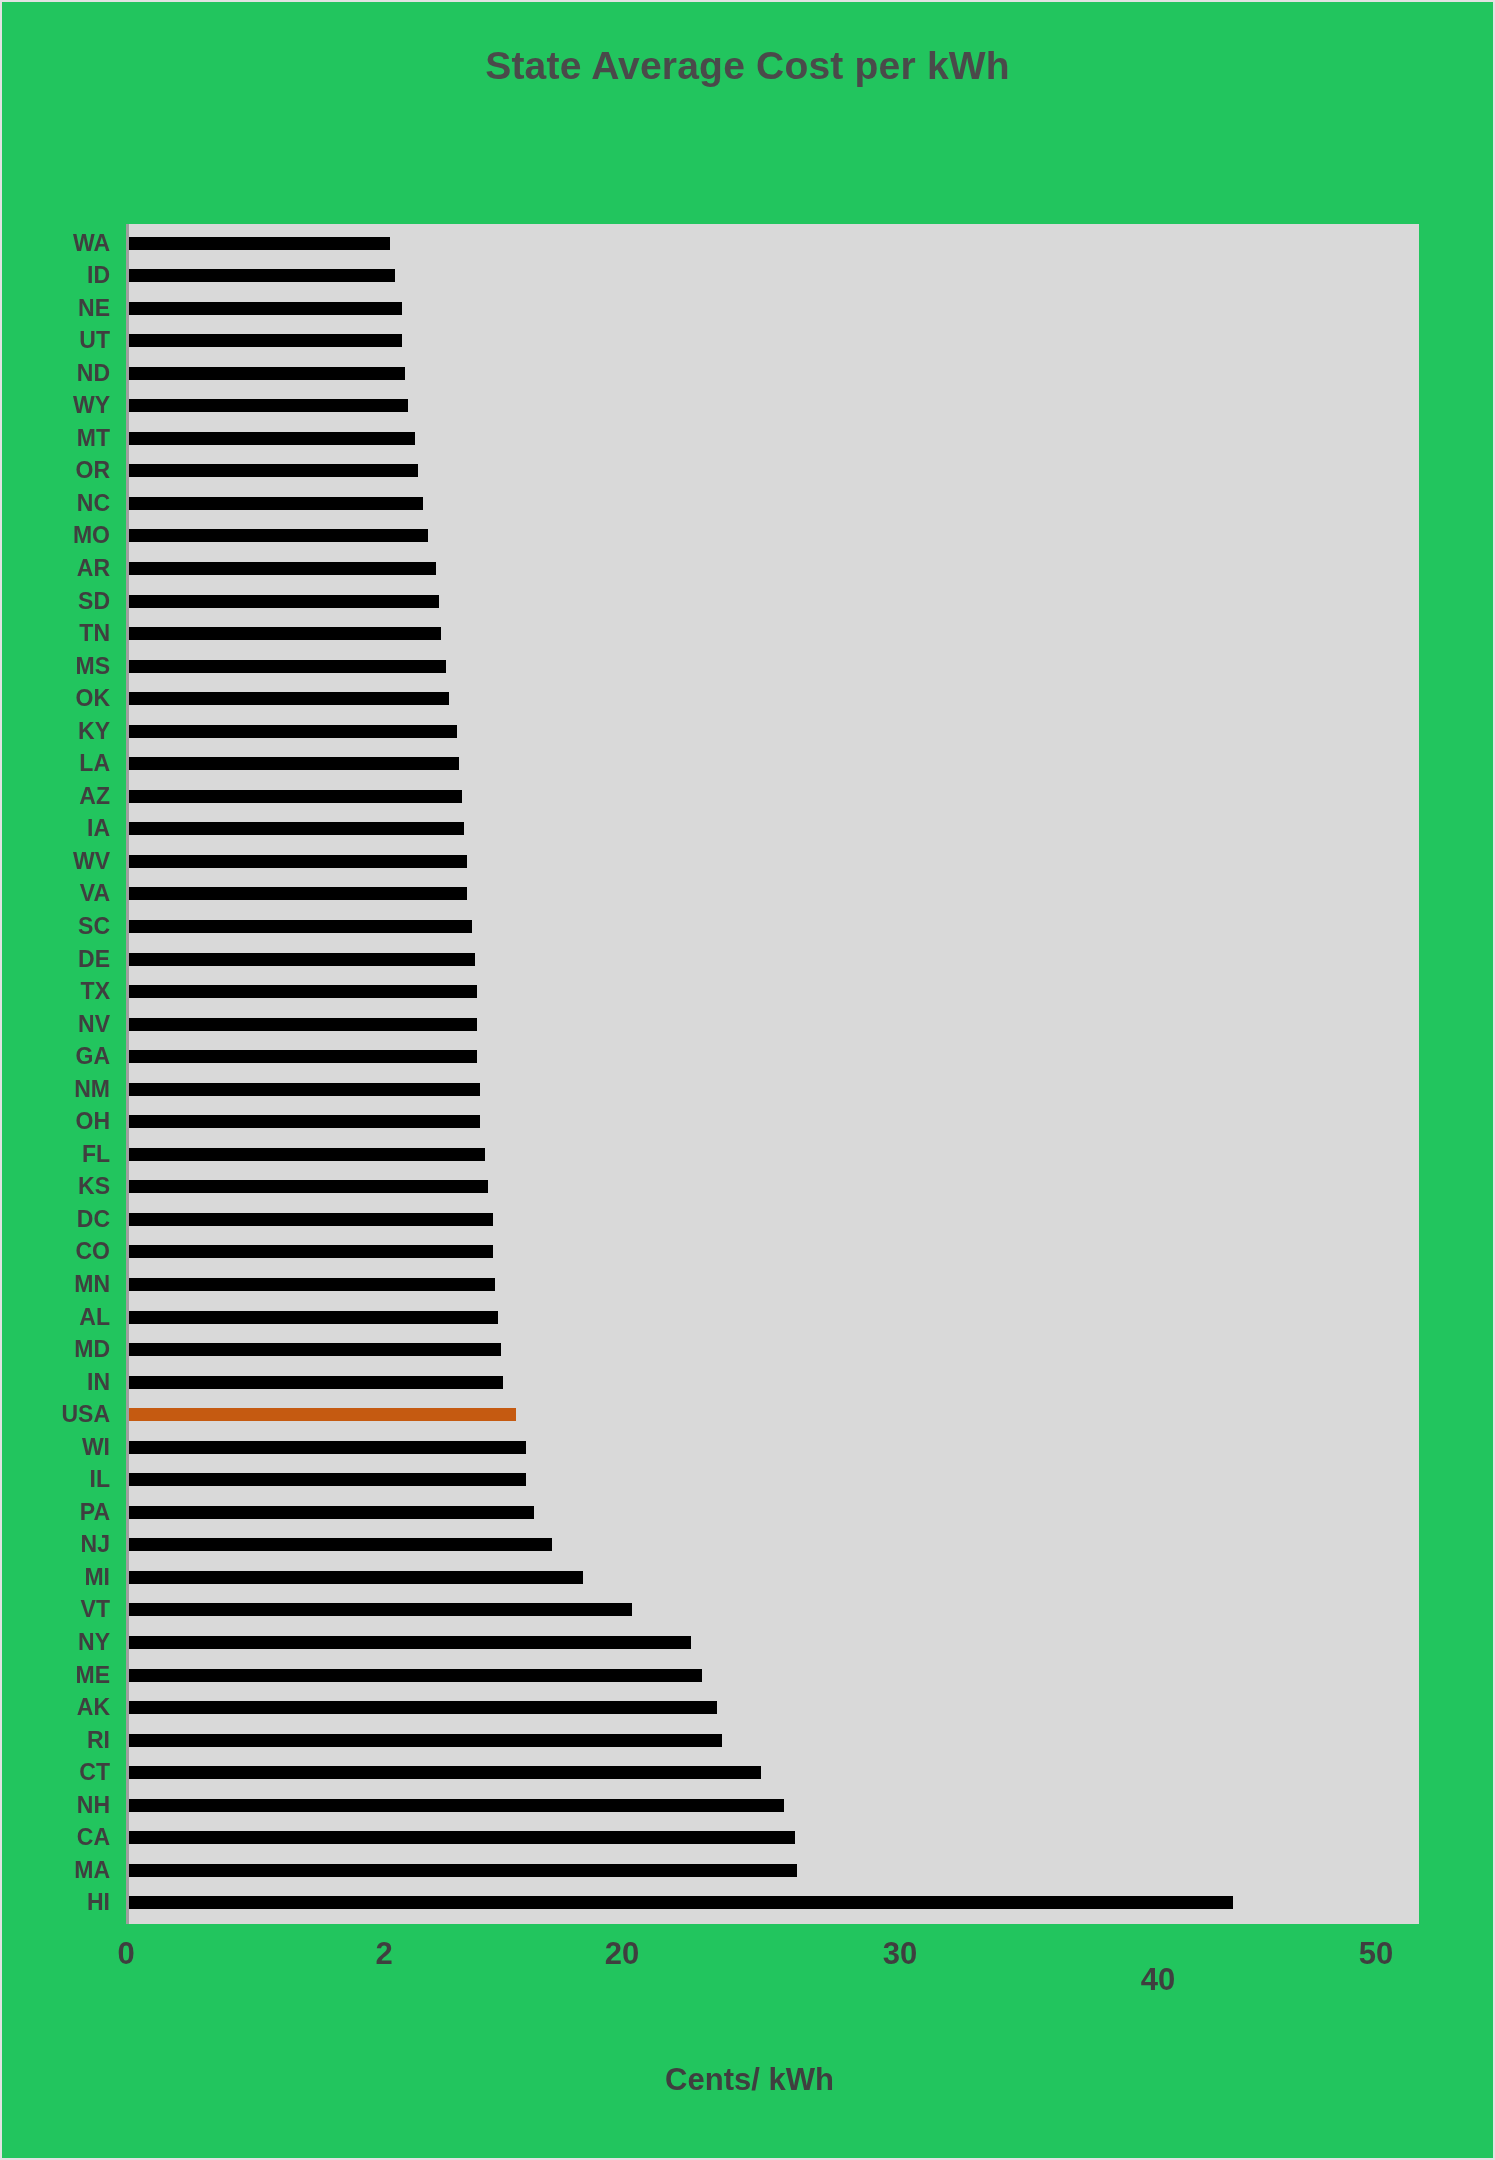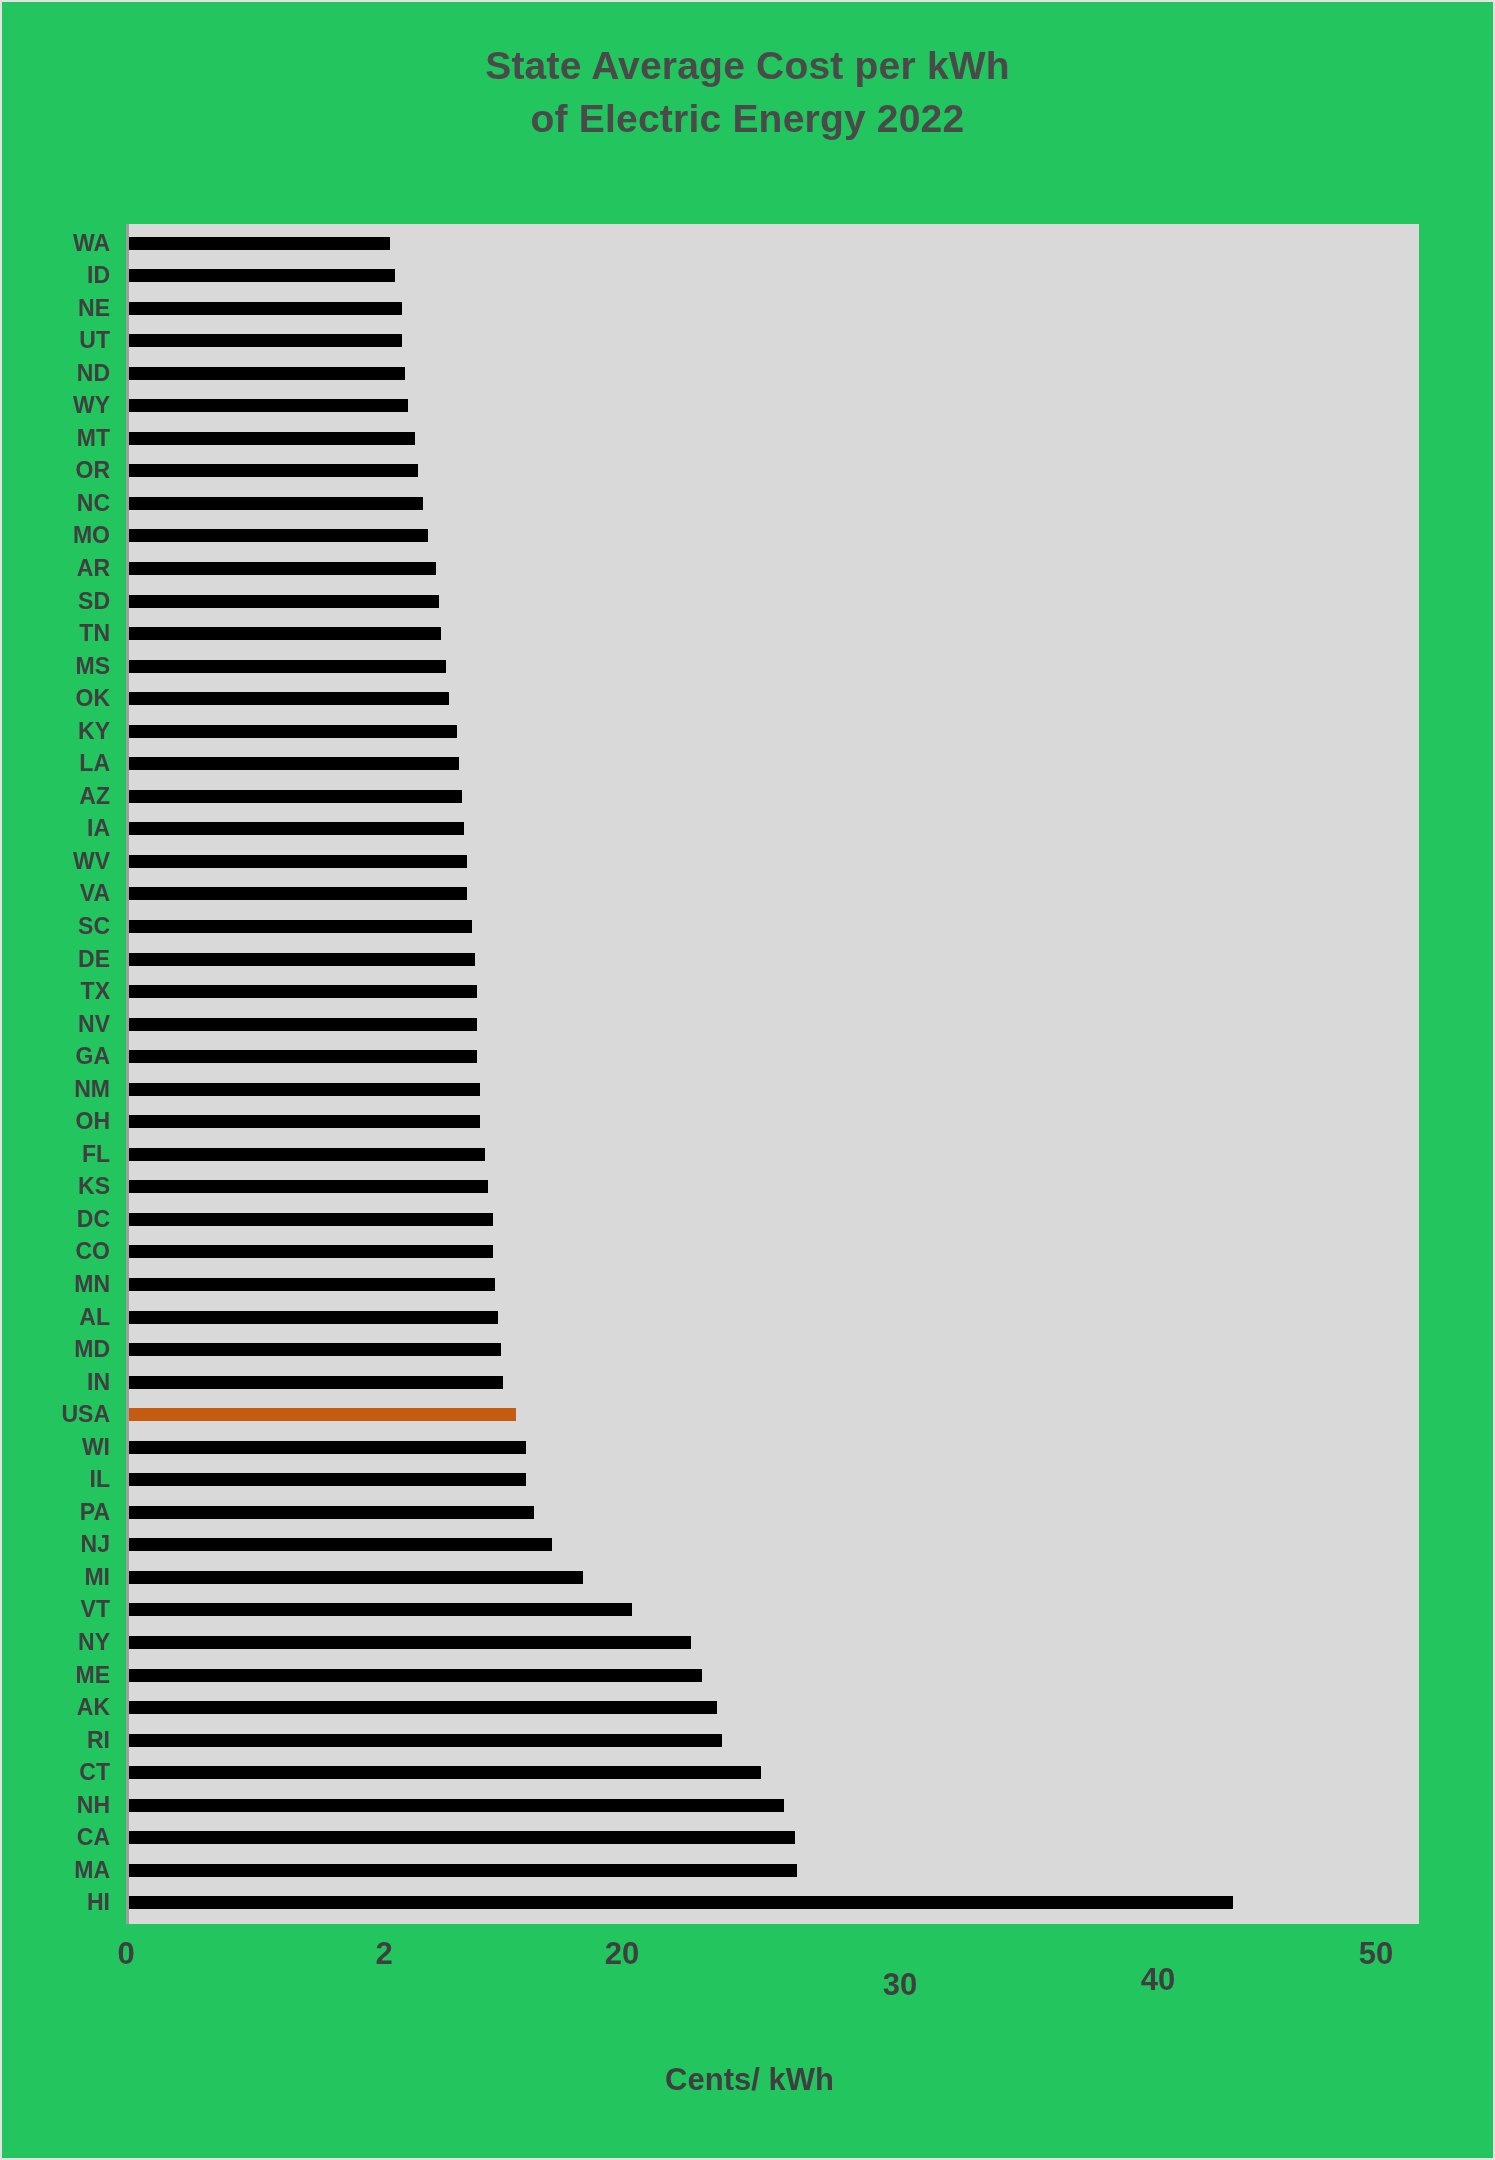--- a/index.html
+++ b/index.html
@@ -129,21 +129,20 @@
     font-weight: bold;
   }
 </style>
 </head>
 <body>
 
 <div class="page">
 
   <div class="chart-title">
     <span>State Average Cost per kWh</span>
-    <span class="line2">of Electric Energy 2022</span>
   </div>
 
   <div class="plot-wrap">
 
     <div class="labels-col">
       <div class="labels" id="labels-container">
           <div class="lrow">WA</div>
           <div class="lrow">ID</div>
           <div class="lrow">NE</div>
           <div class="lrow">UT</div>
@@ -357,21 +356,21 @@
             <div class="bar" style="width: 1104.24px;"></div>
           </div>
         </div>
     </div>
 
     <div class="xaxis">
       <div class="xticks" id="xticks-container">
           <div class="xtick" style="left: 0px;">0</div>
           <div class="xtick" style="left: 258px;">2</div>
           <div class="xtick" style="left: 496px;">20</div>
-          <div class="xtick" style="left: 774px; margin-top: 31px;">30</div>
+          <div class="xtick" style="left: 774px;">30</div>
           <div class="xtick" style="left: 1032px; margin-top: 26px;">40</div>
           <div class="xtick" style="left: 1250px;">50</div>
         </div>
     </div>
 
   </div>
 
   <div class="xlabel">Cents/ kWh</div>
 
 </div>

